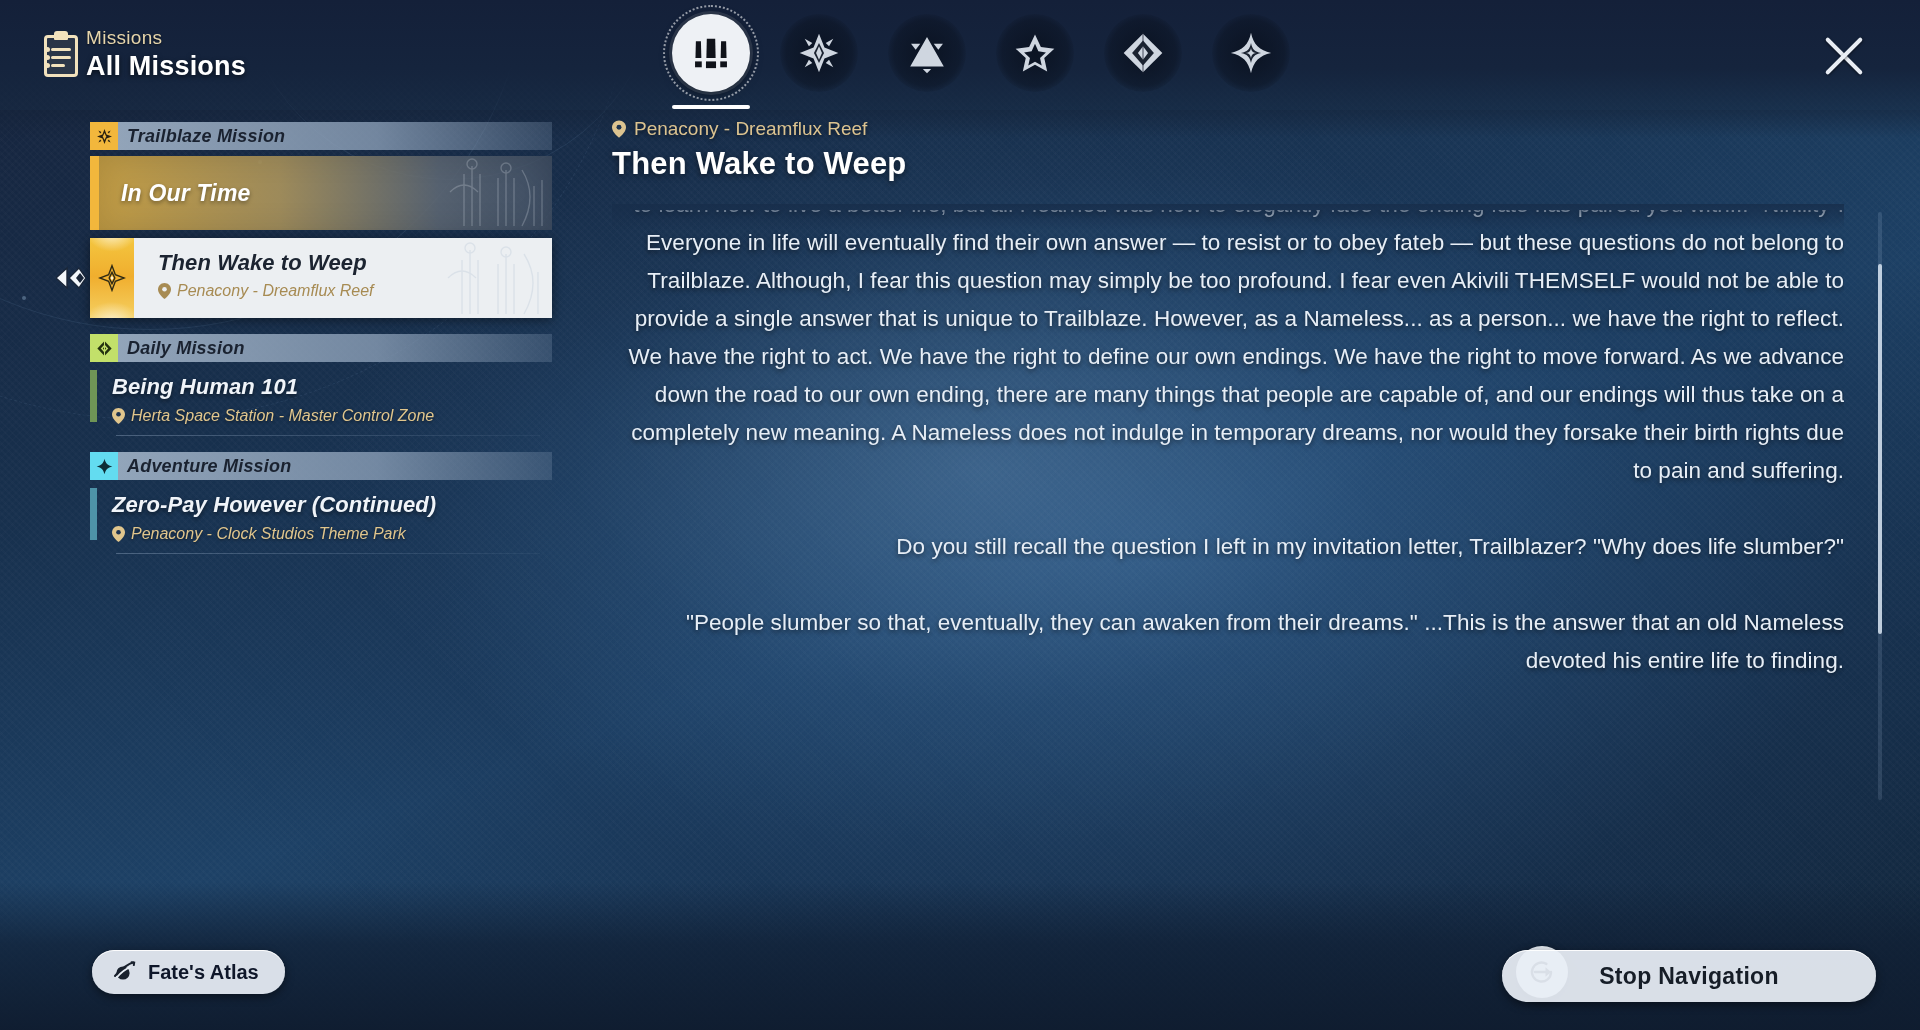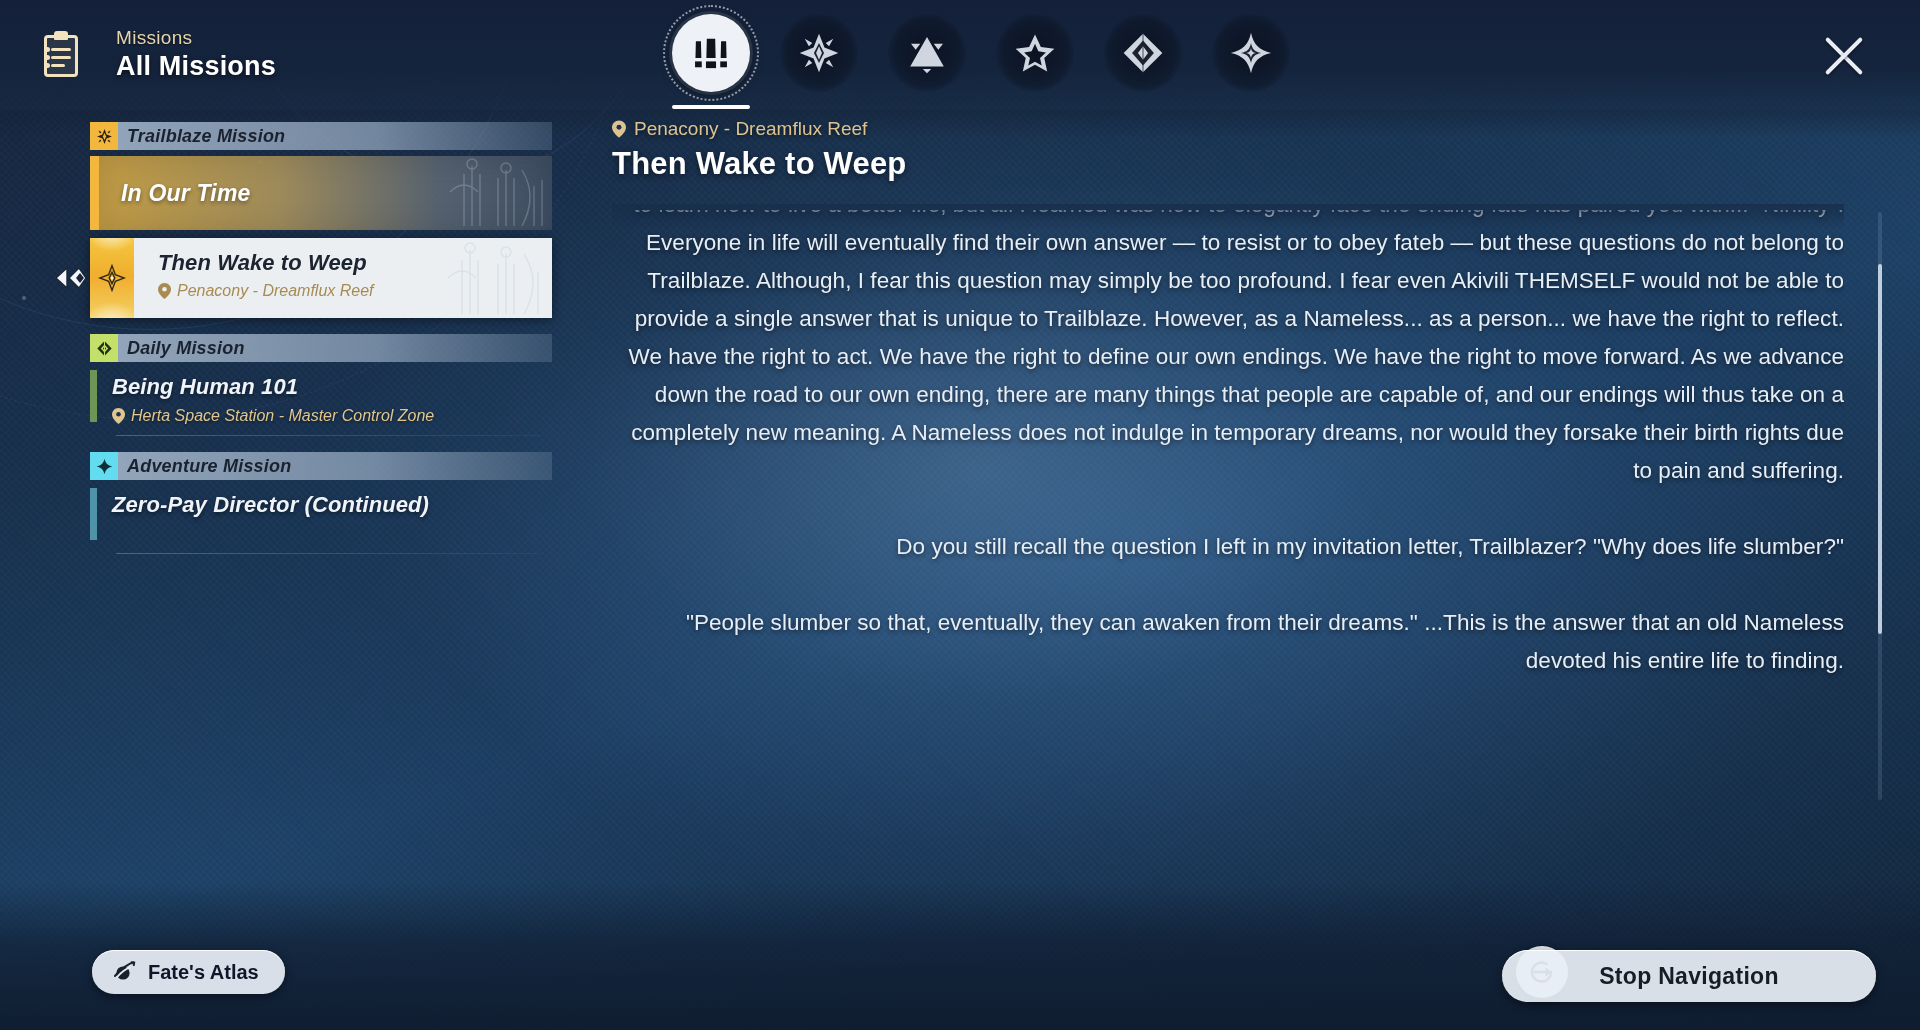--- a/index.html
+++ b/index.html
@@ -47,21 +47,21 @@
     border: 1px solid rgba(150,185,225,0.10);
     pointer-events: none; z-index: 3;
   }
   .arc.a1 { width: 760px; height: 760px; left: -230px; top: -430px; }
   .arc.a2 { width: 980px; height: 980px; left: -340px; top: -560px; border-style: dashed; border-color: rgba(150,185,225,0.09);}
   .arc.a3 { width: 420px; height: 420px; left: 240px; top: -240px; }
   .dot { position:absolute; width:4px; height:4px; border-radius:50%; background: rgba(176,205,235,0.35); z-index:3;}
 
   .title-group {
     position: absolute; left: 42px; top: 26px;
-    display: flex; align-items: center; gap: 34px; z-index: 6;
+    display: flex; align-items: center; gap: 4px; z-index: 6;
   }
   .clipboard-icon { width: 40px; height: 46px; position: relative; }
   .clipboard-icon .board {
     position: absolute; left: 2px; top: 4px; width: 34px; height: 42px;
     border: 3px solid #f2e2bd; border-radius: 4px; background: rgba(242,226,189,0.10);
   }
   .clipboard-icon .clip {
     position: absolute; left: 12px; top: 0px; width: 14px; height: 9px;
     background: #f2e2bd; border-radius: 3px 3px 1px 1px;
   }
@@ -504,21 +504,28 @@
             <g fill="#0e2e36">
               <path d="M50 4 C57 32 68 43 96 50 C68 57 57 68 50 96 C43 68 32 57 4 50 C32 43 43 32 50 4 Z"></path>
             </g>
           </svg>
         </div>
         <div class="cat-label">Adventure Mission</div>
       </div>
 
       <div class="card-plain">
         <div class="accent" style="background:#4e93a8;"></div>
-        <div class="ttl">Zero-Pay Director (Continued)</div>
+        <div class="ttl">Zero-Pay However (Continued)</div>
+        <div class="loc">
+          <svg class="pin" viewBox="0 0 13 16">
+            <path d="M6.5 0 C2.9 0 0 2.9 0 6.5 C0 11 6.5 16 6.5 16 S13 11 13 6.5 C13 2.9 10.1 0 6.5 0 Z" fill="#e1c68d"></path>
+            <circle cx="6.5" cy="6.3" r="2.3" fill="#1d3350"></circle>
+          </svg>
+          <span>Penacony - Clock Studios Theme Park</span>
+        </div>
         <div class="sep"></div>
       </div>
     </div>
   </div>
 
   <div class="content-head">
     <div class="loc">
       <svg style="width:14px;height:18px;" viewBox="0 0 13 16">
         <path d="M6.5 0 C2.9 0 0 2.9 0 6.5 C0 11 6.5 16 6.5 16 S13 11 13 6.5 C13 2.9 10.1 0 6.5 0 Z" fill="#dcc390"></path>
         <circle cx="6.5" cy="6.3" r="2.3" fill="#1d3350"></circle>

